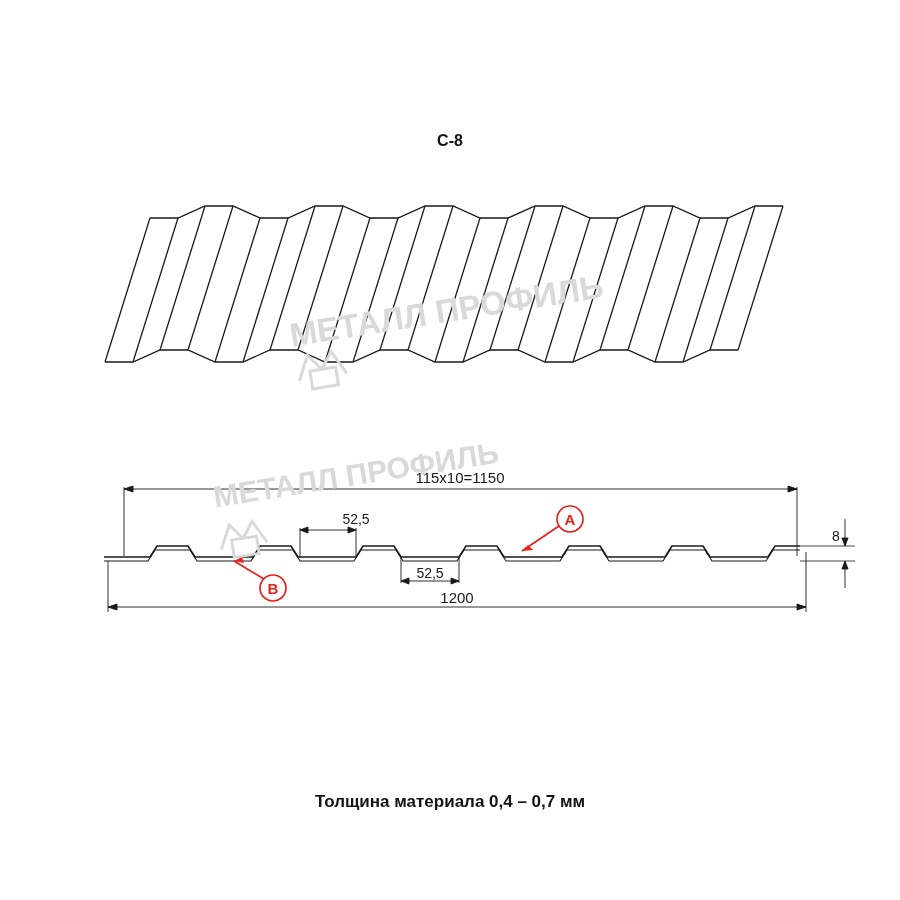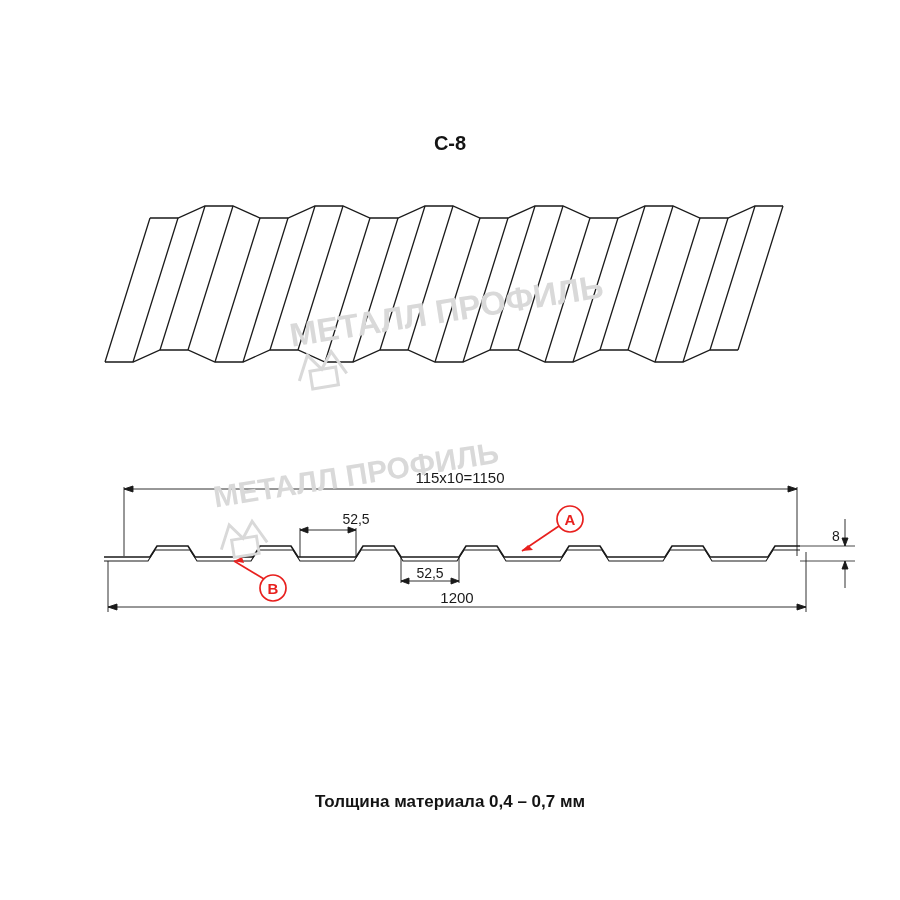--- a/index.html
+++ b/index.html
@@ -30,21 +30,21 @@
     font-weight: bold;
     letter-spacing: 0.5px;
     color: #141414;
   }
   .subtitle {
     position: absolute;
     top: 132px;
     left: 0;
     width: 900px;
     text-align: center;
-    font-size: 20px;
+    font-size: 16px;
     font-weight: bold;
     color: #141414;
   }
   .footer {
     position: absolute;
     top: 792px;
     left: 0;
     width: 900px;
     text-align: center;
     font-size: 17px;

